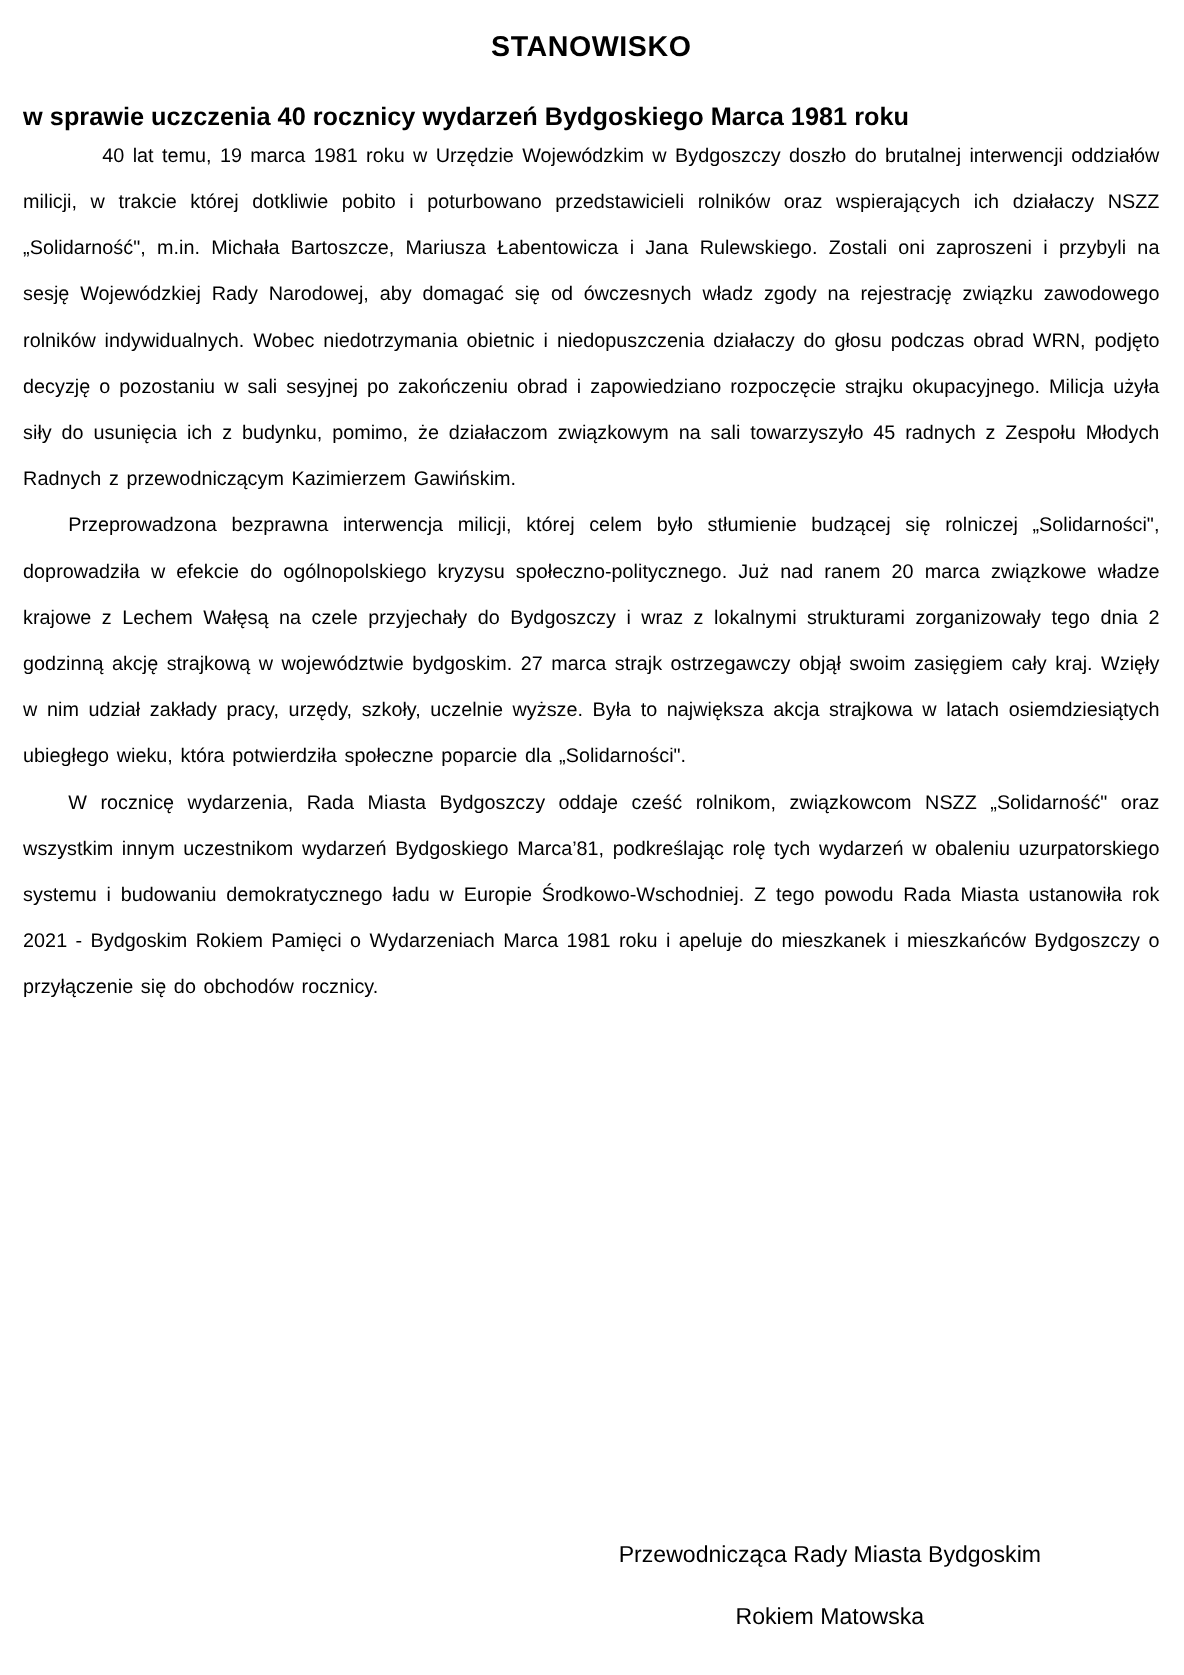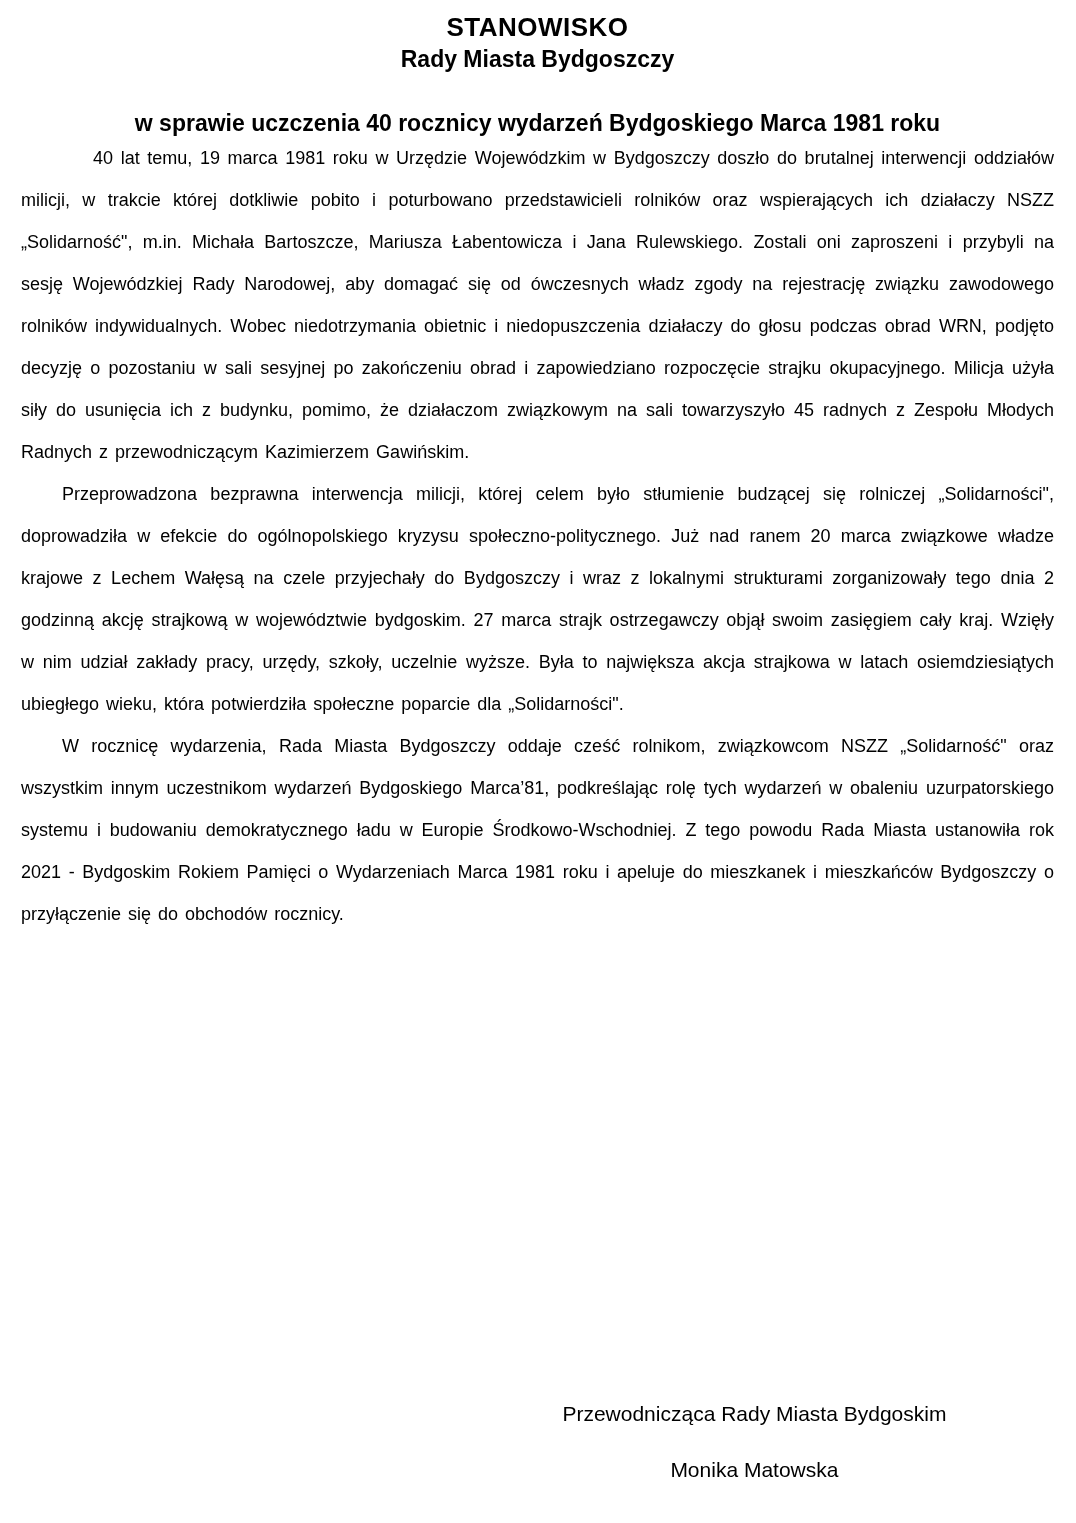--- a/index.html
+++ b/index.html
@@ -8,40 +8,40 @@
     background: #ffffff;
     color: #000000;
     font-family: "Liberation Sans", sans-serif;
   }
   .page {
     position: relative;
     box-sizing: border-box;
     width: 1076px;
     height: 1523px;
     background: #ffffff;
-    padding: 11px 22px 38px 21px;
+    padding: 26px 22px 38px 21px;
     display: flex;
     flex-direction: column;
     overflow: hidden;
   }
   .doc-title {
     text-align: center;
     font-weight: bold;
     font-size: 26px;
     line-height: 32px;
     letter-spacing: 0.5px;
   }
   .doc-org {
     text-align: center;
     font-weight: bold;
     font-size: 23px;
     line-height: 32px;
   }
   .doc-subject {
-    text-align: center;
+    text-align: left;
     font-weight: bold;
     font-size: 23px;
     line-height: 28px;
     margin-top: 34px;
   }
   .body-text p {
     margin: 0;
     font-size: 18px;
     line-height: 42px;
     text-align: justify;
@@ -70,28 +70,27 @@
     margin-top: 26px;
   }
 </style>
 </head>
 <body>
 
 <div class="page">
 
   <div class="doc-title">STANOWISKO</div>
 
-  <div class="doc-org">Rady Miasta Bydgoszczy</div>
 
   <div class="doc-subject">w sprawie uczczenia 40 rocznicy wydarzeń Bydgoskiego Marca 1981 roku</div>
 
   <div class="body-text">
     <p class="para-1">40 lat temu, 19 marca 1981 roku w Urzędzie Wojewódzkim w Bydgoszczy doszło do brutalnej interwencji oddziałów milicji, w trakcie której dotkliwie pobito i poturbowano przedstawicieli rolników oraz wspierających ich działaczy NSZZ „Solidarność", m.in. Michała Bartoszcze, Mariusza Łabentowicza i Jana Rulewskiego. Zostali oni zaproszeni i przybyli na sesję Wojewódzkiej Rady Narodowej, aby domagać się od ówczesnych władz zgody na rejestrację związku zawodowego rolników indywidualnych. Wobec niedotrzymania obietnic i niedopuszczenia działaczy do głosu podczas obrad WRN, podjęto decyzję o pozostaniu w sali sesyjnej po zakończeniu obrad i zapowiedziano rozpoczęcie strajku okupacyjnego. Milicja użyła siły do usunięcia ich z budynku, pomimo, że działaczom związkowym na sali towarzyszyło 45 radnych z Zespołu Młodych Radnych z przewodniczącym Kazimierzem Gawińskim.</p>
     <p class="para-2">Przeprowadzona bezprawna interwencja milicji, której celem było stłumienie budzącej się rolniczej „Solidarności", doprowadziła w efekcie do ogólnopolskiego kryzysu społeczno-politycznego. Już nad ranem 20 marca związkowe władze krajowe z Lechem Wałęsą na czele przyjechały do Bydgoszczy i wraz z lokalnymi strukturami zorganizowały tego dnia 2 godzinną akcję strajkową w województwie bydgoskim. 27 marca strajk ostrzegawczy objął swoim zasięgiem cały kraj. Wzięły w nim udział zakłady pracy, urzędy, szkoły, uczelnie wyższe. Była to największa akcja strajkowa w latach osiemdziesiątych ubiegłego wieku, która potwierdziła społeczne poparcie dla „Solidarności".</p>
     <p class="para-3">W rocznicę wydarzenia, Rada Miasta Bydgoszczy oddaje cześć rolnikom, związkowcom NSZZ „Solidarność" oraz wszystkim innym uczestnikom wydarzeń Bydgoskiego Marca’81, podkreślając rolę tych wydarzeń w obaleniu uzurpatorskiego systemu i budowaniu demokratycznego ładu w Europie Środkowo-Wschodniej. Z tego powodu Rada Miasta ustanowiła rok 2021 - Bydgoskim Rokiem Pamięci o Wydarzeniach Marca 1981 roku i apeluje do mieszkanek i mieszkańców Bydgoszczy o przyłączenie się do obchodów rocznicy.</p>
   </div>
 
   <div class="signature">
     <div class="sig-role">Przewodnicząca Rady Miasta Bydgoskim</div>
-    <div class="sig-name">Monika Matowska</div>
+    <div class="sig-name">Rokiem Matowska</div>
   </div>
 
 </div>
 
 </body></html>

